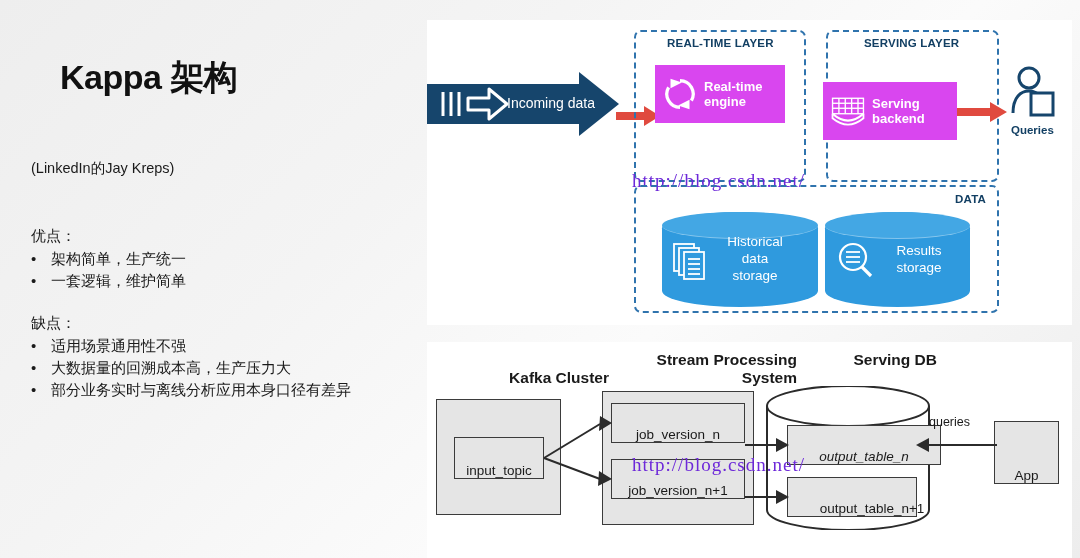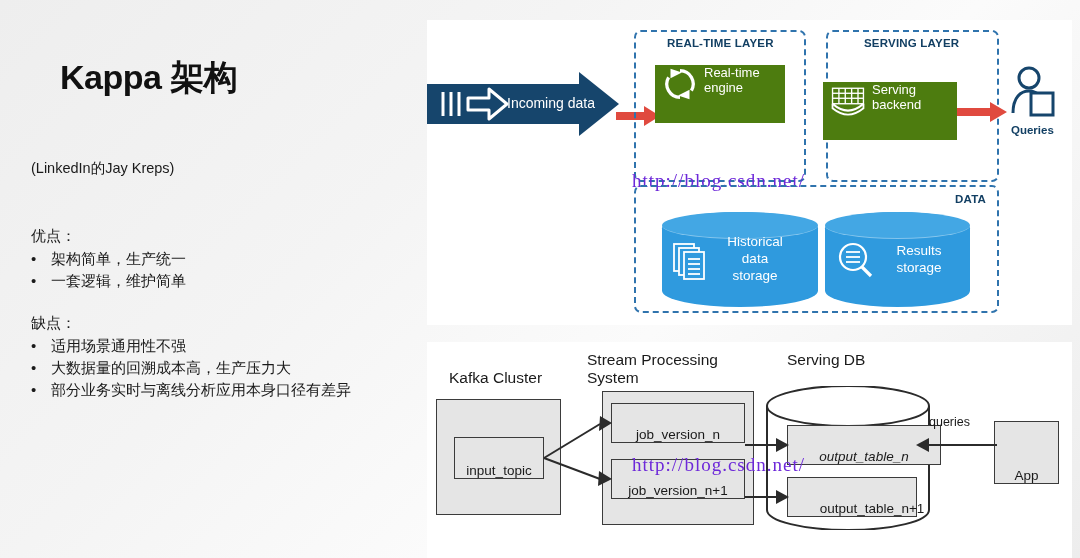--- a/index.html
+++ b/index.html
@@ -96,23 +96,25 @@
     font-size: 11.5px;
     font-weight: bold;
     color: #123f63;
     letter-spacing: 0.2px;
     white-space: nowrap;
   }
 
   
   .navybox {
     position: absolute;
-    background: #4d7c0f;
+    background: #d946ef;
     display: flex;
+    align-items: center;
     box-sizing: border-box;
+    font-weight: bold;
   }
   .navybox .lbl {
     color: #ffffff;
     font-size: 13px;
     line-height: 1.18;
   }
 
   
   #incoming-arrow {
     position: absolute;
@@ -163,23 +165,24 @@
     font-weight: bold;
     color: #123f63;
     white-space: nowrap;
   }
 
   
   .bd-title {
     position: absolute;
     font-size: 15.5px;
     color: #1a1a1a;
-    text-align: left;
+    text-align: right;
     line-height: 1.14;
     white-space: nowrap;
+    font-weight: bold;
   }
   .rect {
     position: absolute;
     border: 1.6px solid #3b3b3b;
     background: #e5e5e5;
     box-sizing: border-box;
     display: flex;
     align-items: flex-end;
     justify-content: center;
   }

